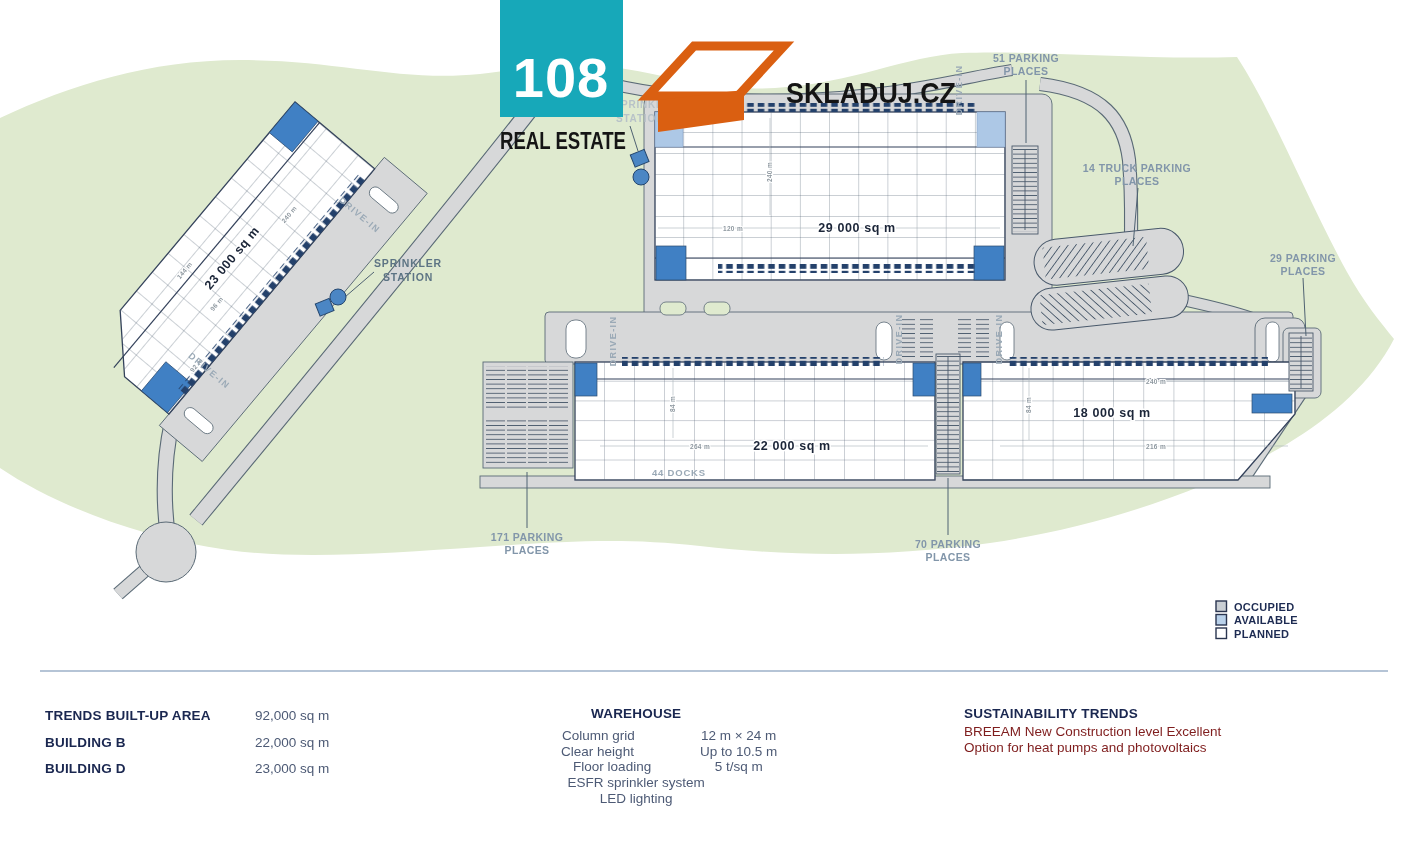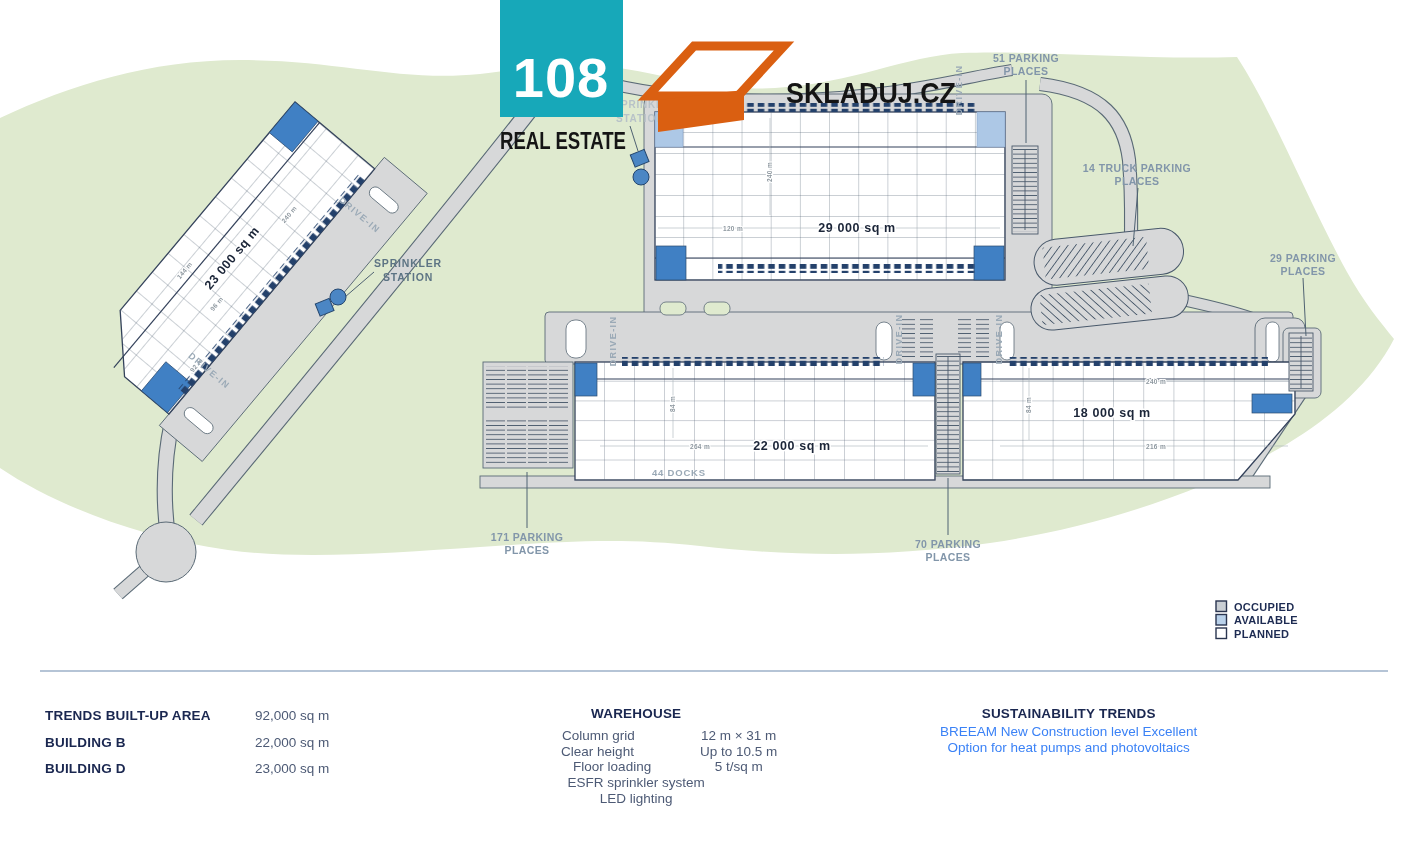--- a/index.html
+++ b/index.html
@@ -25,22 +25,22 @@
   
   .divider{position:absolute;left:40px;top:670px;width:1348px;height:2px;background:#b5c4d6;}
   .summary{position:absolute;left:45px;top:706px;}
   .srow{height:26.5px;line-height:17px;}
   .slabel{display:inline-block;width:210px;font-size:13.5px;font-weight:bold;color:#1a2750;letter-spacing:.2px;}
   .sval{font-size:13.5px;color:#4d5a75;}
   .ware{position:absolute;left:495px;top:706px;text-align:center;}
   .colTitle{font-size:13.5px;font-weight:bold;color:#1a2750;letter-spacing:.2px;margin-bottom:7px;}
   .wrow{line-height:15.7px;font-size:13.5px;color:#4d5a75;}
   .wlabel{display:inline-block;width:205px;}
-  .sus{position:absolute;left:940px;top:706px;text-align:center;}
-  .susline{line-height:16px;font-size:13.5px;color:#3b82f6;}
+  .sus{position:absolute;left:964px;top:706px;}
+  .susline{line-height:16px;font-size:13.5px;color:#7f1d1d;}
 </style>
 </head>
 <body>
 
 <div class="page">
 
 <svg width="1427" height="660" viewBox="0 0 1427 660" xmlns="http://www.w3.org/2000/svg">
   <defs>
     <pattern id="gridA" patternUnits="userSpaceOnUse" x="655" y="112" width="29.17" height="21">
       <path d="M29.17,0 V21 M0,21 H29.17" stroke="#4e5e70" stroke-width="0.6" fill="none"></path>
@@ -288,21 +288,21 @@
   </div>
   <div class="srow">
     <span class="slabel">BUILDING D</span><span class="sval">23,000 sq m</span>
   </div>
 </div>
 
 
 <div class="ware">
   <div class="colTitle">WAREHOUSE</div>
   <div class="wrow">
-    <span class="wlabel">Column grid</span><span>12 m × 31 m</span>
+    <span class="wlabel">Column grid</span><span>12 m × 24 m</span>
   </div>
   <div class="wrow">
     <span class="wlabel">Clear height</span><span>Up to 10.5 m</span>
   </div>
   <div class="wrow">
     <span class="wlabel">Floor loading</span><span>5 t/sq m</span>
   </div>
   <div class="wrow">
     <span class="wlabel">ESFR sprinkler system</span><span></span>
   </div>

